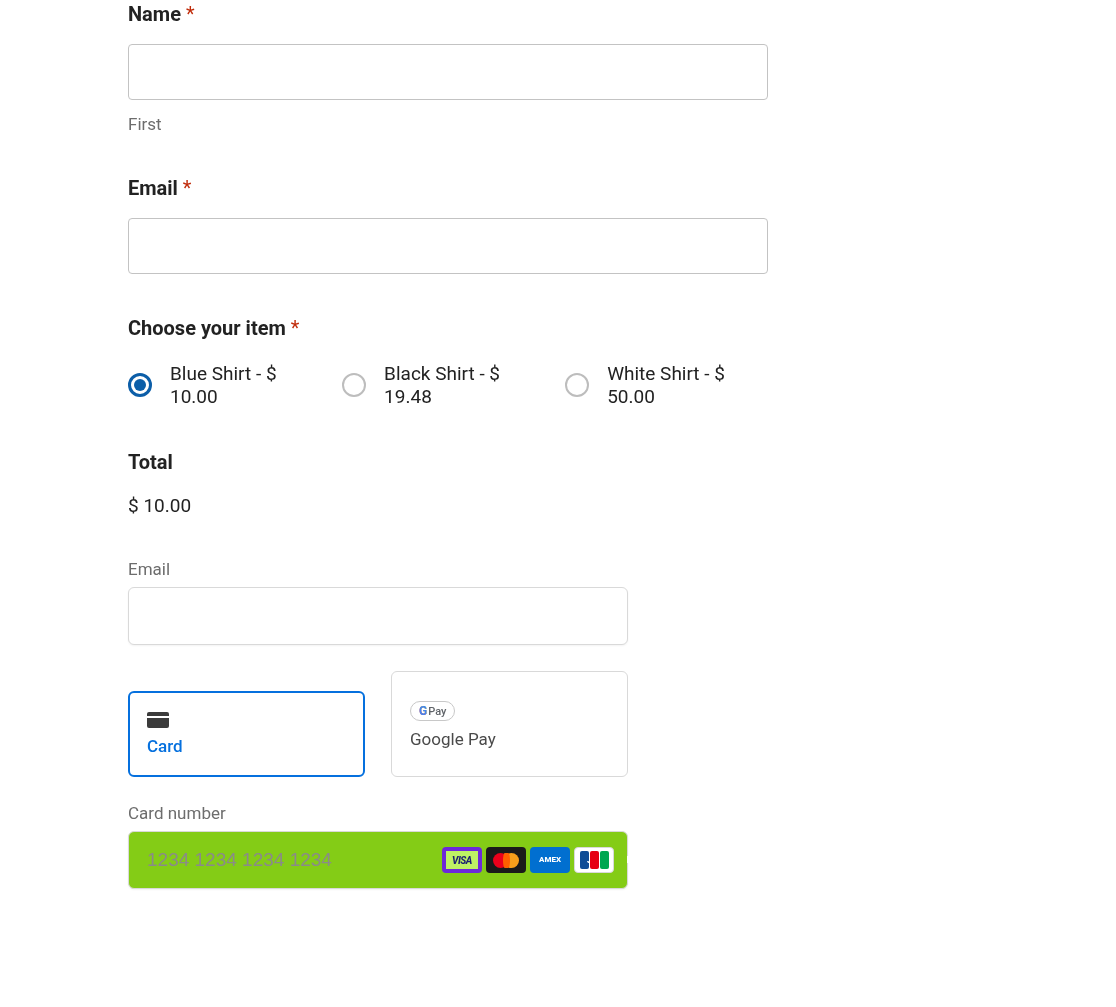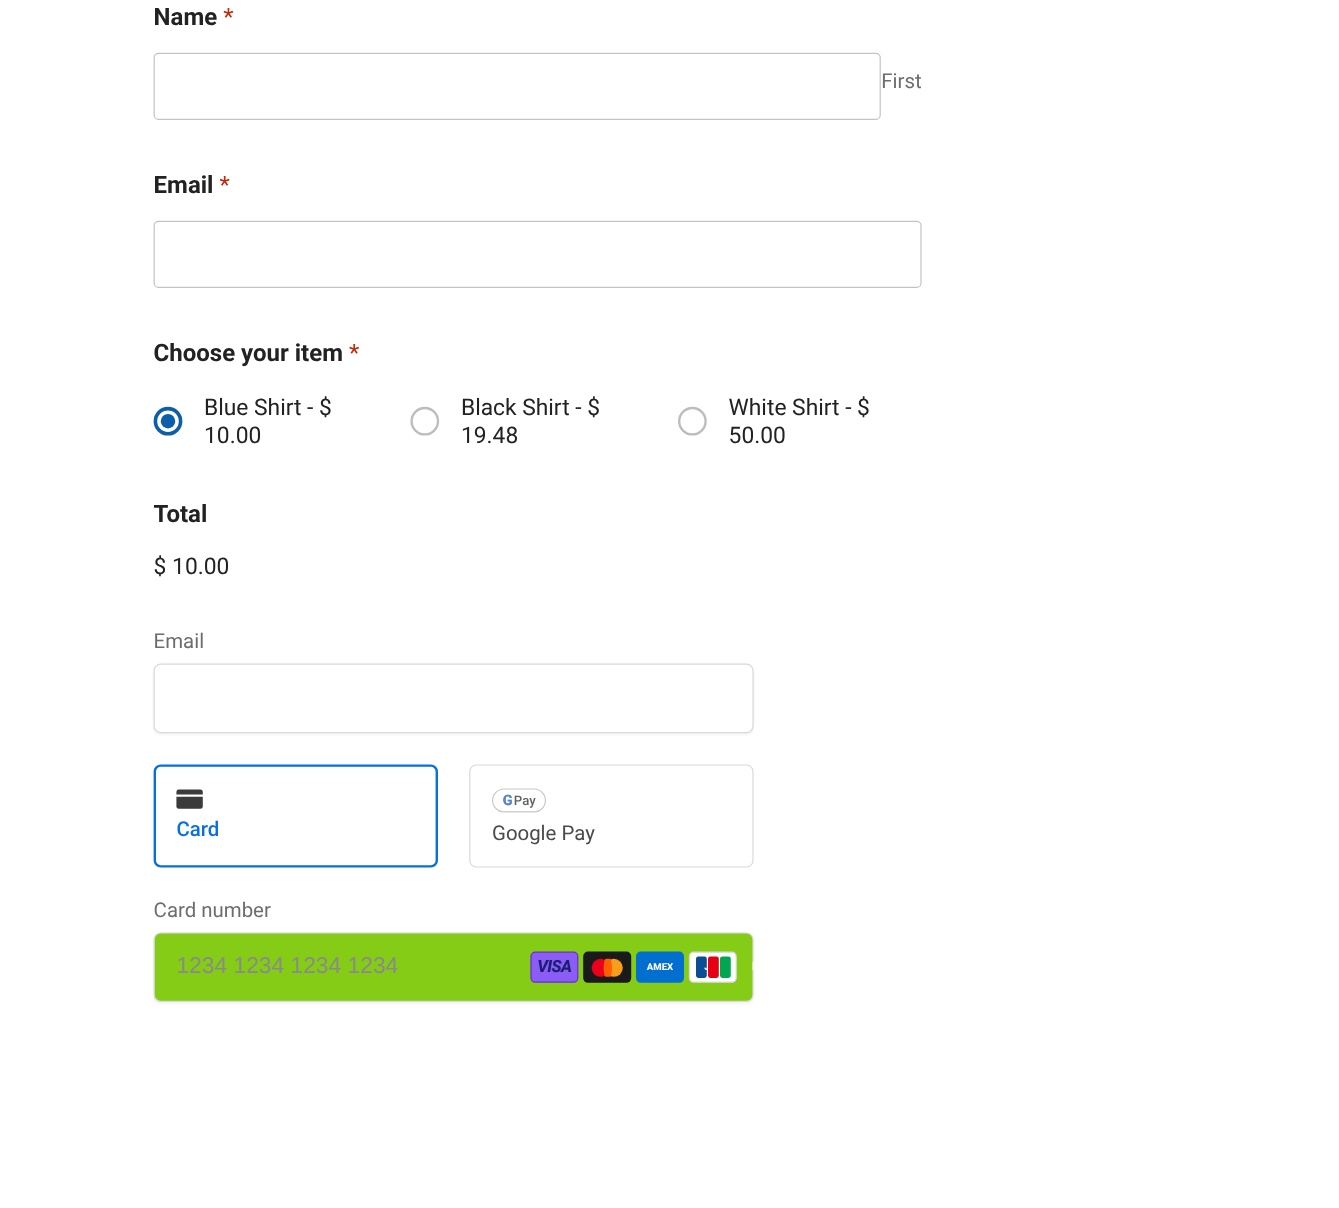--- a/index.html
+++ b/index.html
@@ -32,21 +32,21 @@
       color: #c02b0a;
       font-weight: 400;
     }
     .name-row {
       display: flex;
       gap: 28px;
     }
     .name-col {
       flex: 1;
       display: flex;
-      flex-direction: row;
+      flex-direction: column;
       justify-content: space-between;
     }
     .text-input {
       width: 100%;
       height: 56px;
       border: 1px solid #c3c3c3;
       border-radius: 4px;
       padding: 0 14px;
       font-size: 18px;
       background: #fff;
@@ -143,20 +143,21 @@
       cursor: pointer;
       display: flex;
       flex-direction: column;
       gap: 8px;
       min-height: 86px;
       justify-content: center;
     }
     .payment-card.selected {
       border: 2px solid #0570de;
       padding: 13px 17px 13px 17px;
+      margin-top: 20px;
     }
     .payment-card-label {
       font-size: 17px;
       color: #4a4a4a;
     }
     .payment-card.selected .payment-card-label {
       color: #0570de;
       font-weight: 500;
     }
     .card-icon {
@@ -239,25 +240,25 @@
       width: 40px;
       height: 26px;
       border-radius: 4px;
       display: flex;
       align-items: center;
       justify-content: center;
       font-size: 9px;
       font-weight: 800;
     }
     .brand-visa {
-      background: #8b5cf6;
-      border: 1px solid #6d28d9;
+      background: #bef264;
+      border: 4px solid #6d28d9;
       color: #1a1f71;
       font-style: italic;
-      font-size: 14px;
+      font-size: 10px;
       letter-spacing: -0.5px;
     }
     .brand-mc {
       background: #1a1a1a;
       position: relative;
     }
     .mc-circle-left {
       position: absolute;
       width: 15px;
       height: 15px;

